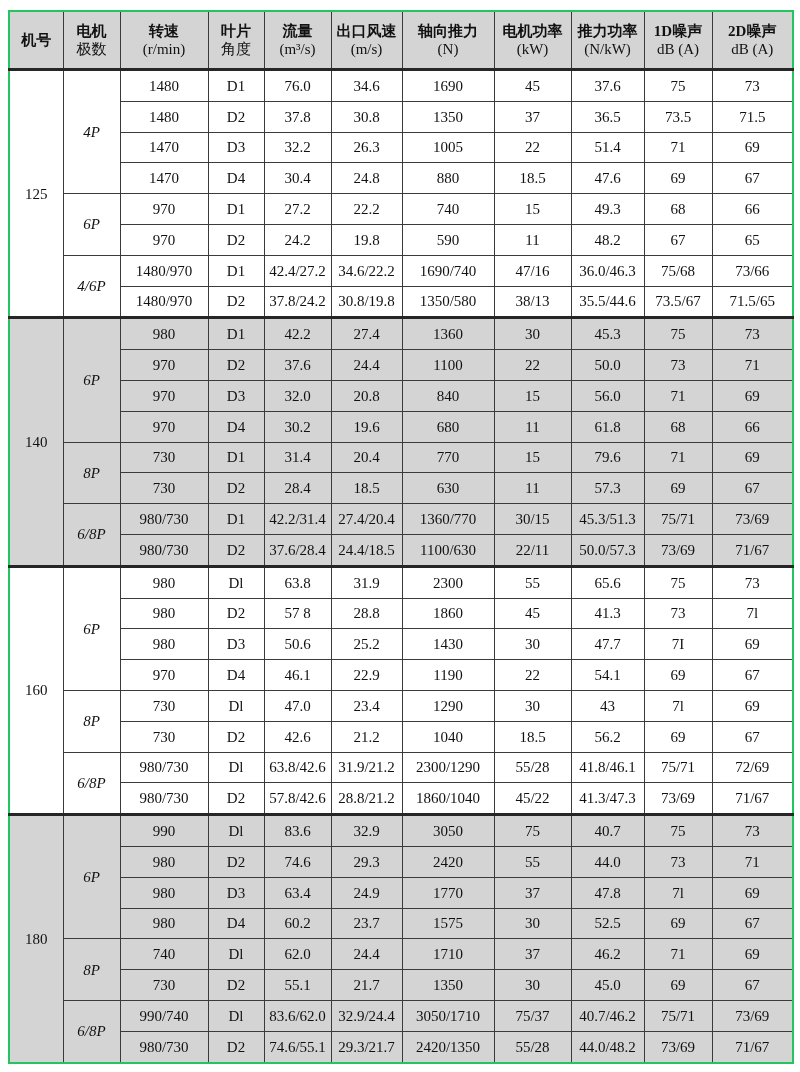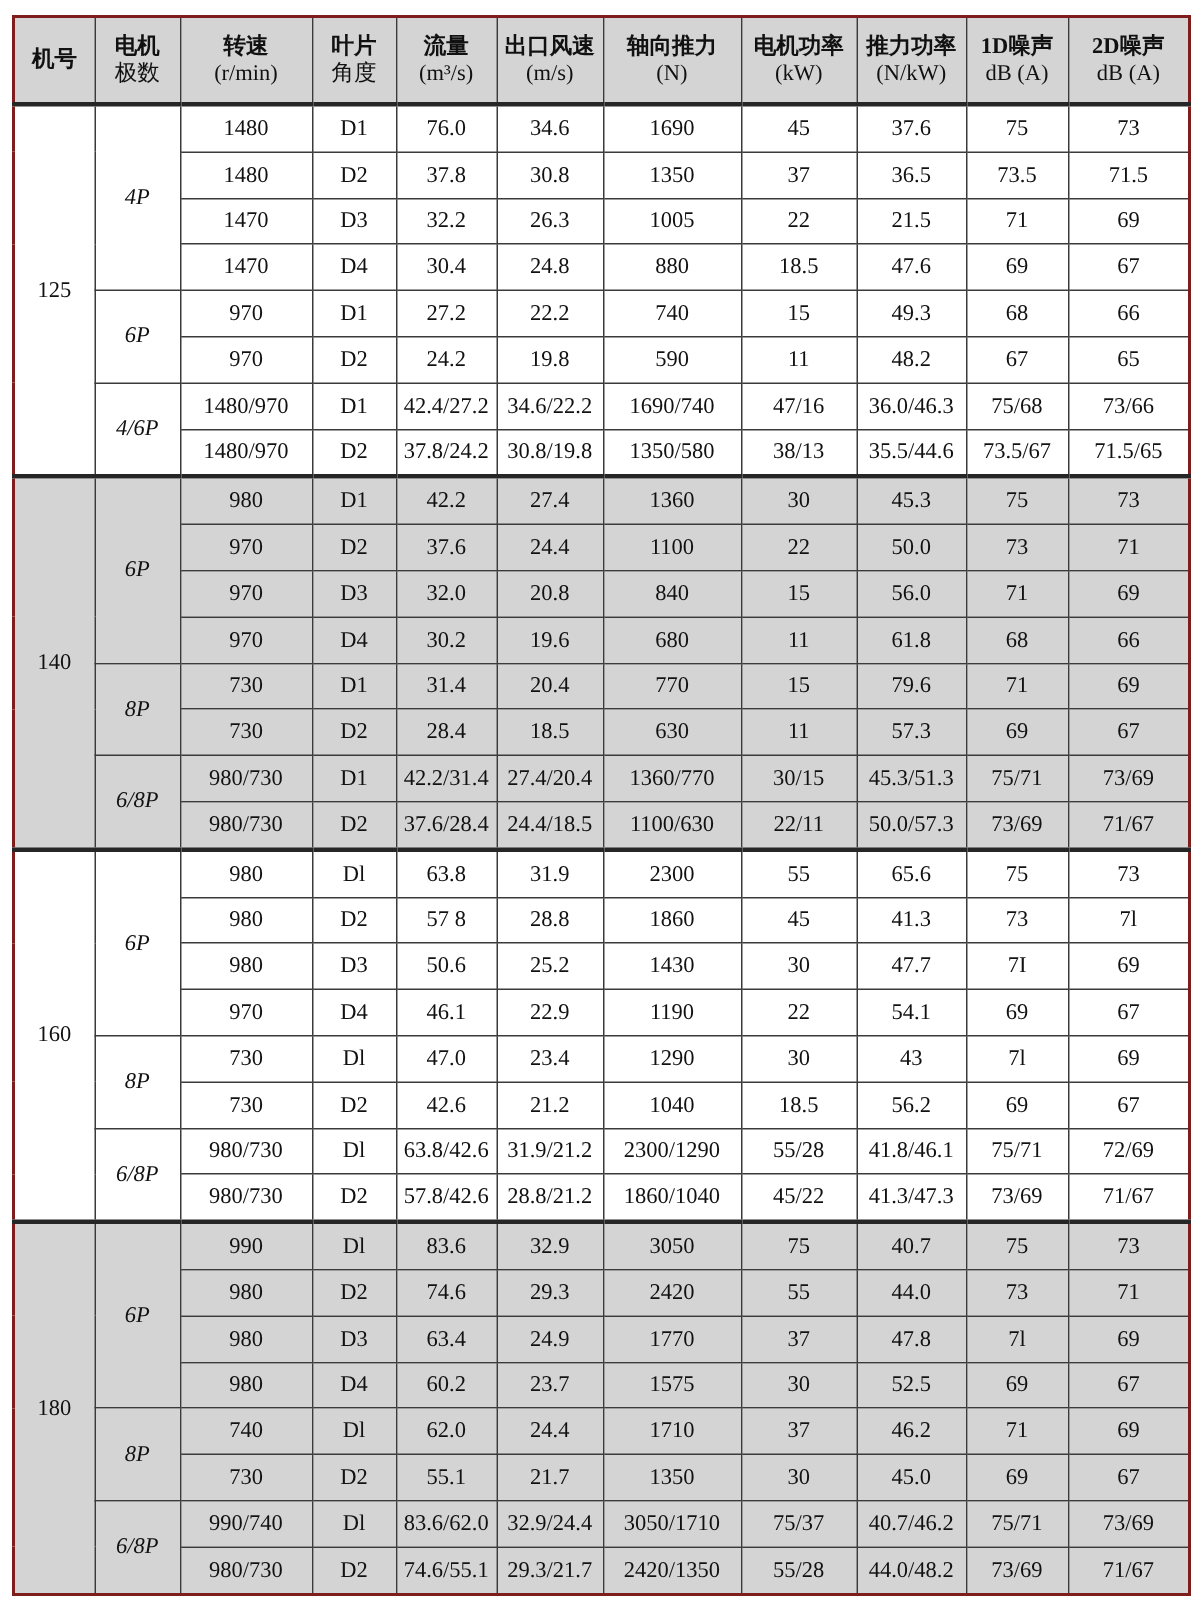--- a/index.html
+++ b/index.html
@@ -14,21 +14,21 @@
     width: 800px;
     height: 1072px;
     box-sizing: border-box;
     padding: 10px 8px 0 8px;
     background: #ffffff;
   }
   table.spec {
     border-collapse: collapse;
     table-layout: fixed;
     width: 784px;
-    border: 2px solid #7f1d1d;
+    border: 2px solid #22c55e;
   }
   table.spec th,
   table.spec td {
     border: 1px solid #3a3a3a;
     text-align: center;
     vertical-align: middle;
     padding: 0 2px;
     font-size: 15px;
     line-height: 1.2;
     overflow: hidden;
@@ -113,21 +113,21 @@
           <td>73.5</td>
           <td>71.5</td>
         </tr>
         <tr>
           <td>1470</td>
           <td>D3</td>
           <td>32.2</td>
           <td>26.3</td>
           <td>1005</td>
           <td>22</td>
-          <td>21.5</td>
+          <td>51.4</td>
           <td>71</td>
           <td>69</td>
         </tr>
         <tr>
           <td>1470</td>
           <td>D4</td>
           <td>30.4</td>
           <td>24.8</td>
           <td>880</td>
           <td>18.5</td>

